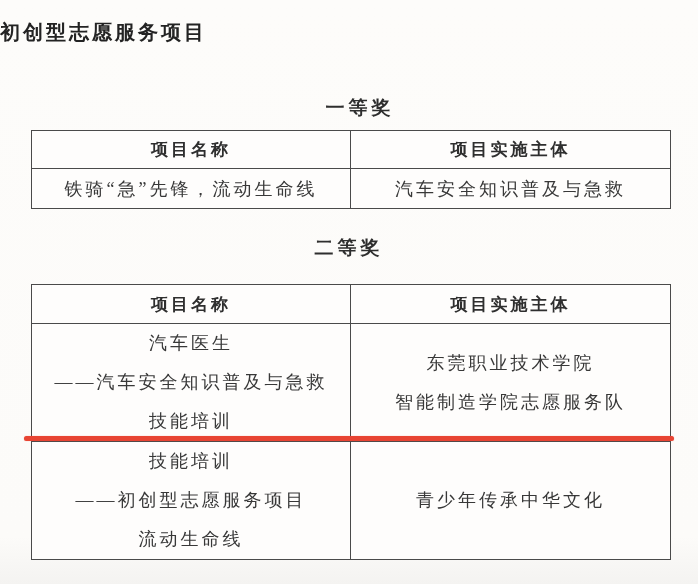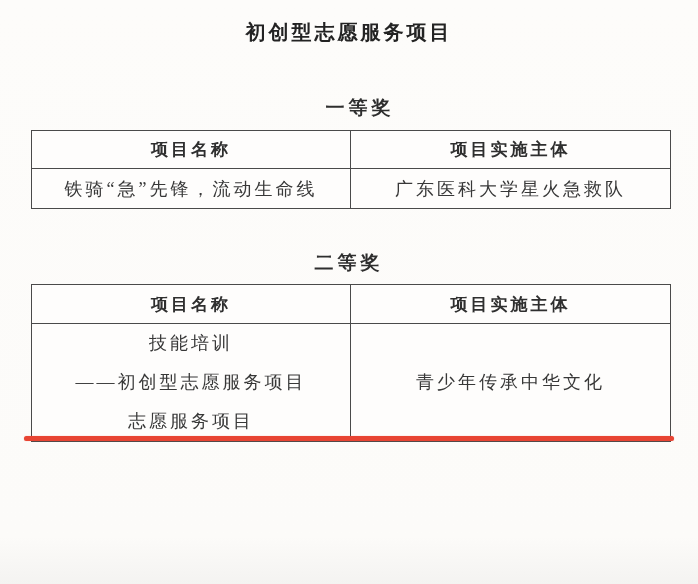--- a/index.html
+++ b/index.html
@@ -9,33 +9,33 @@
     font-family: "Liberation Serif", "DejaVu Serif", serif;
     overflow: hidden;
   }
   .page {
     position: relative;
     width: 698px; height: 584px;
     background: linear-gradient(180deg, #fdfcfa 0%, #fcfbf9 92%, #f4f3f1 100%);
   }
   .doc-title {
     position: absolute; top: 18px; left: 0; width: 100%;
-    margin: 0; text-align: center;
+    margin: 0; text-align: left;
     font-family: "Liberation Sans", "DejaVu Sans", sans-serif;
     font-size: 20px; font-weight: 700; color: #232323;
     letter-spacing: 3px; line-height: 28px;
   }
   .prize-heading {
     position: absolute; left: 0; width: 100%;
     margin: 0; text-align: center;
     font-size: 19px; font-weight: 700; color: #2e2e2e;
     letter-spacing: 4px; line-height: 24px;
   }
   .prize-heading.first  { top: 96px; padding-left: 11px; }
-  .prize-heading.second { top: 251px; }
+  .prize-heading.second { top: 236px; }
   table.award-table {
     position: absolute; left: 31px; width: 639px;
     border-collapse: collapse; table-layout: fixed;
     background: #fefdfc;
   }
   table.t1 { top: 130px; }
   table.t2 { top: 284px; }
   .award-table th, .award-table td {
     border: 1.6px solid #4a4a4a;
     text-align: center; vertical-align: middle;
@@ -81,45 +81,56 @@
         <th>项目名称</th>
         <th>项目实施主体</th>
       </tr>
     </thead>
     <tbody>
       <tr>
         <td>
           <div class="line">铁骑“急”先锋，流动生命线</div>
         </td>
         <td>
-          <div class="line">广东医科大学星火急救队</div>
+          <div class="line">汽车安全知识普及与急救</div>
         </td>
       </tr>
     </tbody>
   </table>
 
   <h2 class="prize-heading second">二等奖</h2>
 
   <table class="award-table t2">
     <colgroup>
         <col class="c1">
         <col class="c2">
       </colgroup>
     <thead>
       <tr>
         <th>项目名称</th>
         <th>项目实施主体</th>
       </tr>
     </thead>
     <tbody>
+      <tr class="row-a">
+        <td>
+          <div class="line">汽车医生</div>
+          <div class="line">——汽车安全知识普及与急救</div>
+          <div class="line">技能培训</div>
+        </td>
+        <td>
+          <div class="line">东莞职业技术学院</div>
+          <div class="line">智能制造学院志愿服务队</div>
+        </td>
+      </tr>
       <tr class="row-b">
         <td>
           <div class="line">技能培训</div>
           <div class="line">——初创型志愿服务项目</div>
-          <div class="line">志愿服务项目</div>
+          <div class="line">流动生命线</div>
         </td>
         <td>
           <div class="line">青少年传承中华文化</div>
         </td>
       </tr>
     </tbody>
   </table>
 
   <div class="red-line"></div>
 

